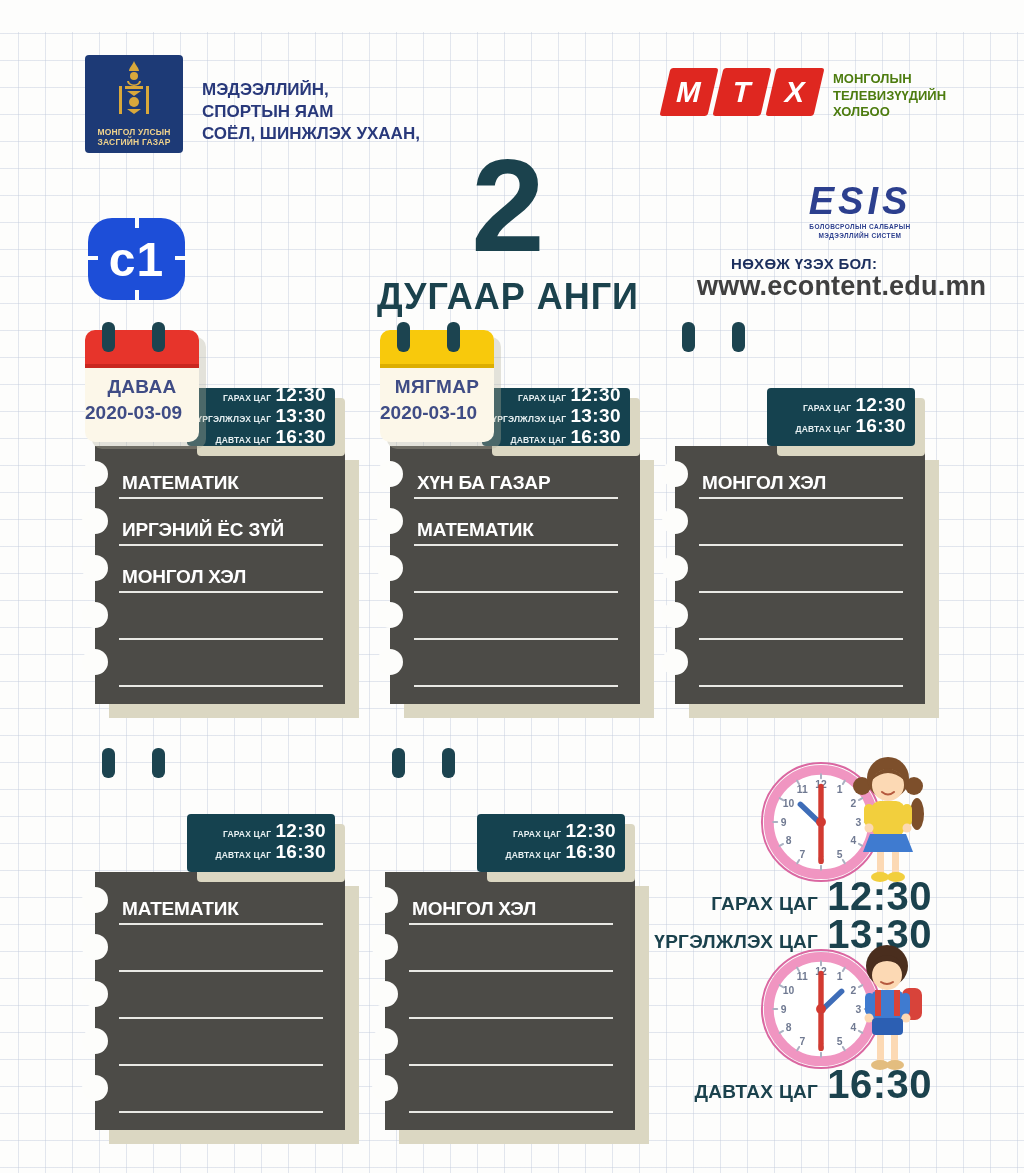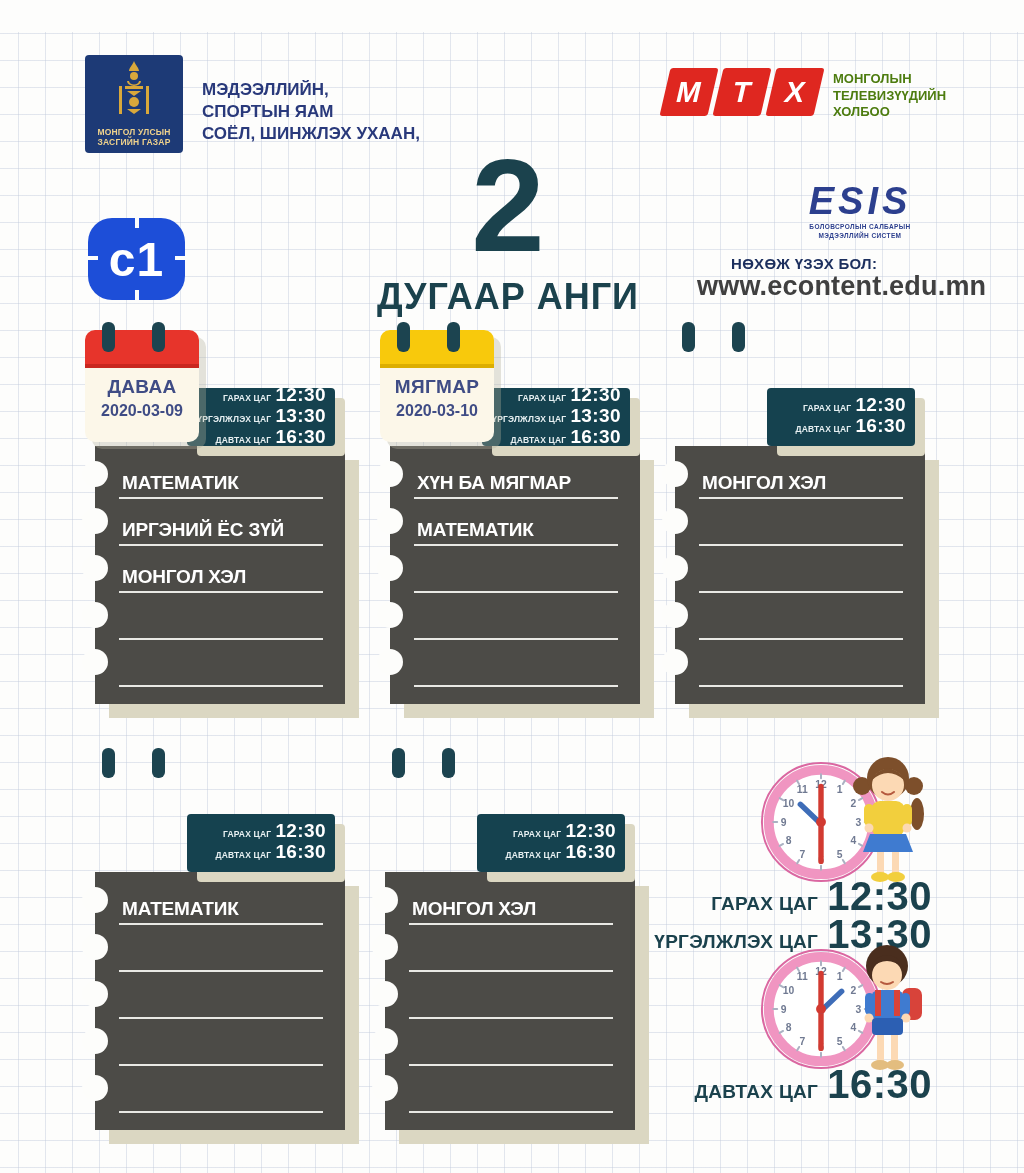--- a/index.html
+++ b/index.html
@@ -56,21 +56,21 @@
   .pin.a{left:27px;} .pin.b{left:77px;}
   .cal{position:absolute;left:10px;top:12px;width:114px;height:112px;background:#fcf7e9;border-radius:10px;
     z-index:3;box-shadow:7px 7px 0 rgba(178,175,155,.35);}
   .cal-head{height:34px;border-radius:10px 10px 0 0;border-bottom:4px solid;}
   .c-red .cal-head{background:#e7342b;border-color:#c9271f;}
   .c-yellow .cal-head{background:#f8c90c;border-color:#dcae00;}
   .c-cyan .cal-head{background:#31a8d6;border-color:#2b92ba;}
   .c-green .cal-head{background:#6fb72f;border-color:#5aa21f;}
   .c-magenta .cal-head{background:#c62fc8;border-color:#a824aa;}
   .cal-name{margin-top:8px;text-align:center;font-size:19px;font-weight:bold;color:#3f4c85;letter-spacing:.3px;}
-  .cal-date{margin-top:4px;text-align:center;font-size:16px;font-weight:bold;color:#3f4c85;}
+  .cal-date{margin-top:4px;text-align:left;font-size:19px;font-weight:bold;color:#3f4c85;}
   .banner{position:absolute;left:112px;top:70px;width:148px;height:58px;background:#15424f;border-radius:4px;z-index:2;
     display:flex;flex-direction:column;justify-content:center;align-items:flex-end;padding-right:9px;box-sizing:border-box;
     box-shadow:10px 10px 0 #dbd7c2;}
   .t-row{display:flex;align-items:baseline;gap:4px;line-height:18px;}
   .t-label{font-size:8.5px;font-weight:bold;color:#e8f1f3;letter-spacing:.2px;}
   .t-value{font-size:19px;font-weight:bold;color:#ffffff;letter-spacing:.4px;}
   .np-shadow{position:absolute;left:34px;top:142px;width:250px;height:258px;background:#dbd7c2;z-index:0;}
   .np{position:absolute;left:20px;top:128px;width:250px;height:258px;background:#4c4b47;z-index:1;padding-top:8px;box-sizing:border-box;}
   .np-row{position:relative;height:47px;}
   .np-hole{position:absolute;left:-13px;top:7px;width:26px;height:26px;border-radius:50%;background:#fdfdfb;}
@@ -206,21 +206,21 @@
   <span class="pin a"></span>
   <span class="pin b"></span>
 </div>
 
 <div class="day-card c-yellow" style="left:370px;top:318px;">
   <div class="np-shadow"></div>
   <div class="np">
     <div class="np-row">
         <span class="np-hole"></span>
         <span class="np-line"></span>
-        <span class="np-subject">ХҮН БА МЯГМАР</span>
+        <span class="np-subject">ХҮН БА ГАЗАР</span>
       </div>
     <div class="np-row">
         <span class="np-hole"></span>
         <span class="np-line"></span>
         <span class="np-subject">МАТЕМАТИК</span>
       </div>
     <div class="np-row">
         <span class="np-hole"></span>
         <span class="np-line"></span>
         <span class="np-subject"></span>

